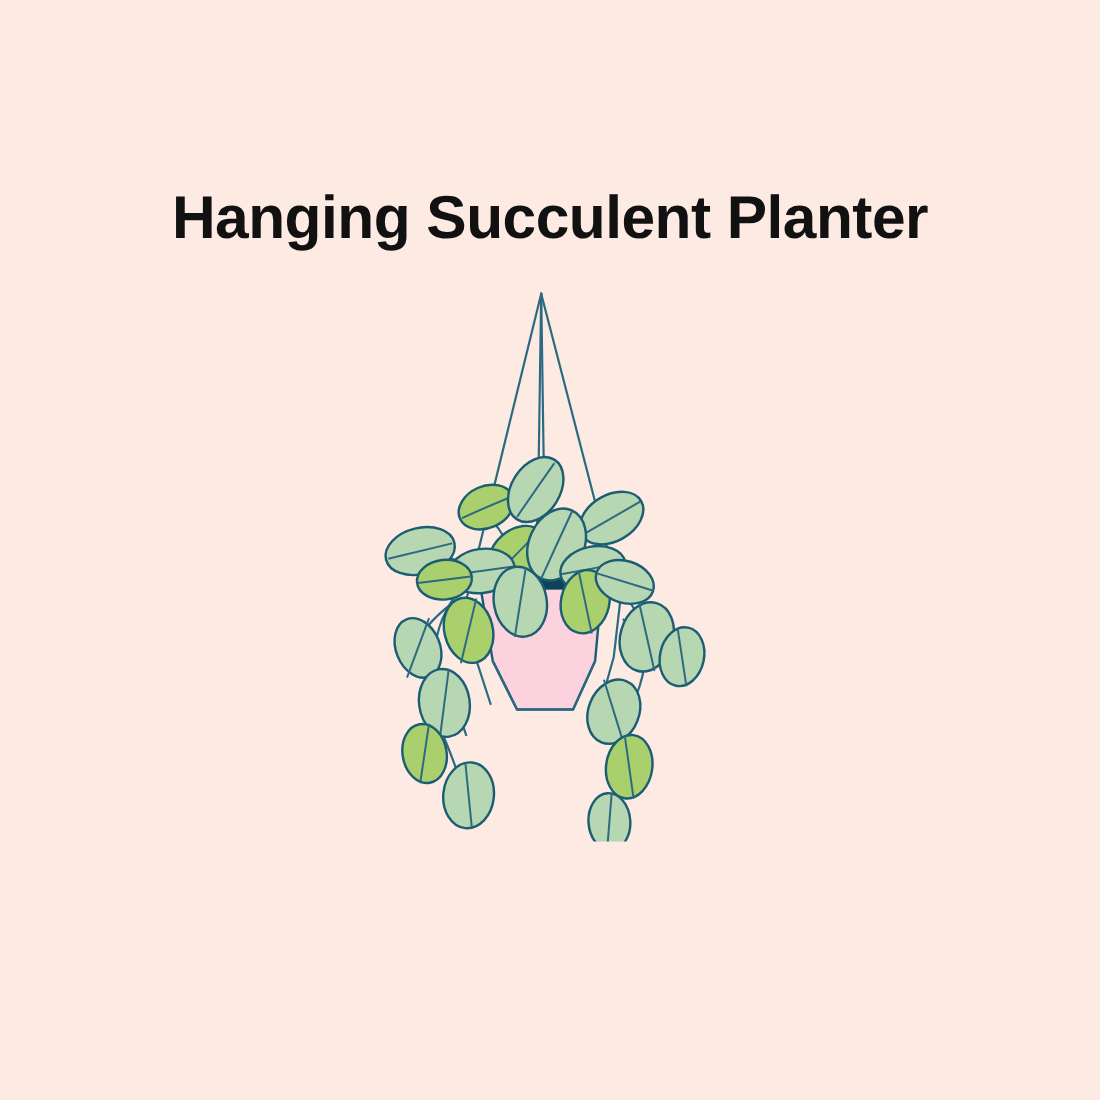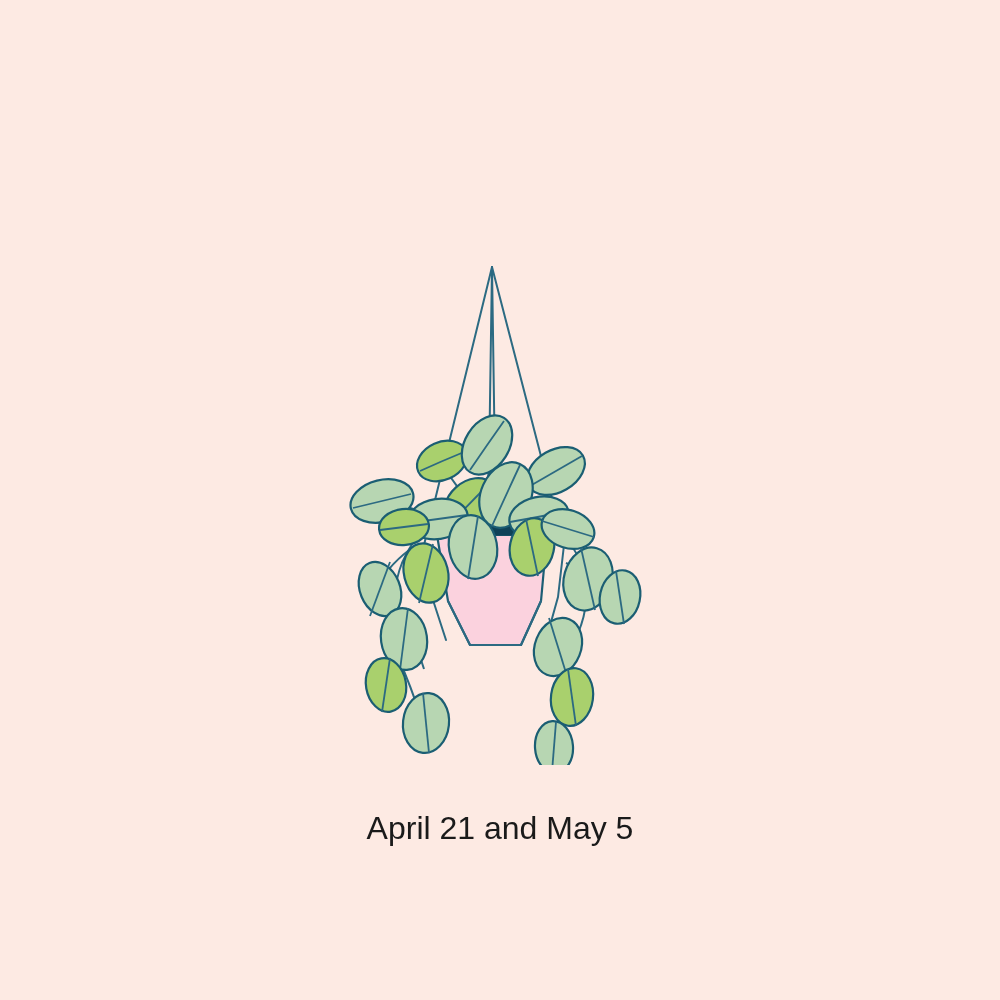--- a/index.html
+++ b/index.html
@@ -62,20 +62,21 @@
   }
   #session-info .info-line {
     display: block;
   }
 </style>
 </head>
 <body>
 
 <div id="poster">
 
+  <h1 id="poster-title">Hanging Succulent Planter</h1>
 
   <div id="illustration">
     <svg viewBox="0 0 360 520" xmlns="http://www.w3.org/2000/svg">
       <defs>
         <g id="leafShape">
           <ellipse cx="0" cy="0" rx="34" ry="24"></ellipse>
         </g>
       </defs>
 
       <g fill="none" stroke="#2c6a82" stroke-width="2" stroke-linejoin="round" stroke-linecap="round">
@@ -210,16 +211,15 @@
         </g>
         <g>
           <ellipse cx="234" cy="502" rx="19" ry="26" transform="rotate(-4 234 502)" fill="#b7d6b2"></ellipse>
           <path d="M236 477 Q234 502 232 527" fill="none" stroke="#2c6a82" stroke-width="1.8"></path>
         </g>
       </g>
     </svg>
   </div>
 
   <div id="session-info">
-    <span class="info-line">April 21 and May 5</span>
   </div>
 
 </div>
 
 </body></html>

